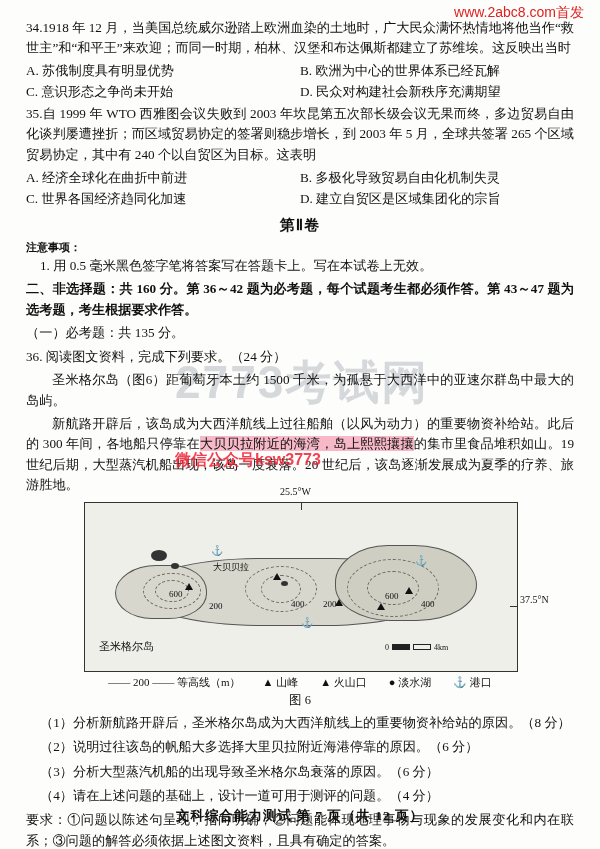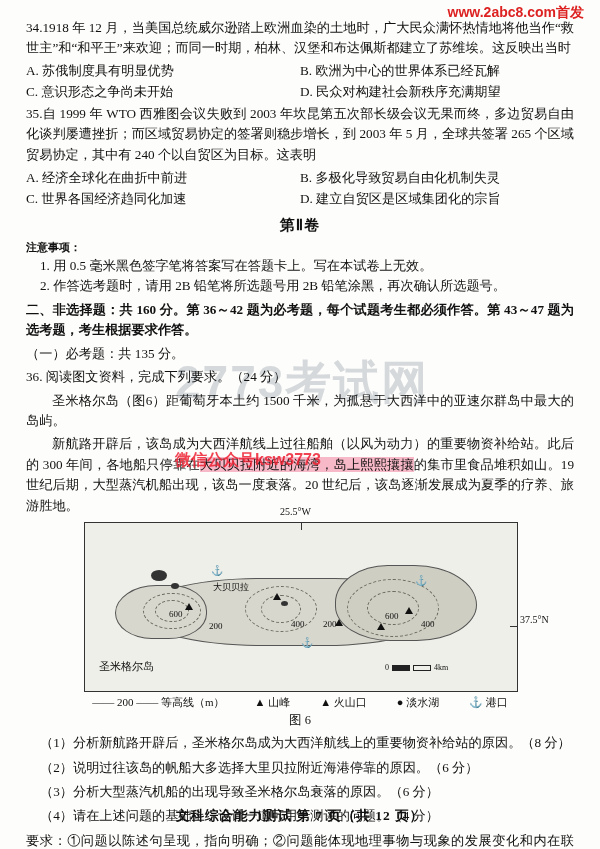--- a/index.html
+++ b/index.html
@@ -13,21 +13,21 @@
   }
   .page{
     position:relative;
     width:600px;height:849px;
     box-sizing:border-box;
     padding:18px 26px 8px 26px;
   }
   .watermark-top{
     position:absolute;top:4px;right:16px;
     font-family:"Liberation Sans",sans-serif;
-    font-size:14px;font-weight:bold;
+    font-size:14px;font-weight:normal;
     color:#d22;
     letter-spacing:0px;
     white-space:nowrap;
   }
   .watermark-center{
     position:absolute;
     left:175px;top:352px;
     font-family:"Liberation Sans",sans-serif;
     font-size:46px;font-weight:bold;
     color:#cfd3d6;
@@ -81,21 +81,21 @@
     width:432px;height:168px;
     border:1px solid #333;
     background:#efefea;
     overflow:hidden;
   }
   .figcap{
     text-align:center;font-size:12.5px;margin-top:2px;
   }
   .legend{
     display:flex;align-items:center;justify-content:center;
-    gap:30px;font-size:11px;margin-top:3px;
+    gap:22px;font-size:11px;margin-top:3px;
     font-family:"Liberation Serif",serif;
   }
   .legend span{white-space:nowrap;}
   .sub{
     font-size:13.2px;line-height:1.62;margin:3px 0 0 0;text-align:justify;
   }
   .req{
     font-size:13.2px;line-height:1.55;margin-top:4px;text-align:justify;
   }
   .footer{
@@ -165,21 +165,20 @@
     </div>
     <div class="opts">
       <div class="o">C. 世界各国经济趋同化加速</div>
       <div class="o">D. 建立自贸区是区域集团化的宗旨</div>
     </div>
 
     <div class="vol2">第Ⅱ卷</div>
 
     <div class="note-title">注意事项：</div>
     <div class="note-line">1. 用 0.5 毫米黑色签字笔将答案写在答题卡上。写在本试卷上无效。</div>
-    <div class="note-line">2. 作答选考题时，请用 2B 铅笔将所选题号用 2B 铅笔涂黑，再次确认所选题号。</div>
 
     <div class="sec bold">二、非选择题：共 160 分。第 36～42 题为必考题，每个试题考生都必须作答。第 43～47 题为选考题，考生根据要求作答。</div>
     <div class="sec">（一）必考题：共 135 分。</div>
     <div class="sec">36. 阅读图文资料，完成下列要求。（24 分）</div>
     <div class="sec" style="text-indent:26px">
       <span>圣米格尔岛（图6）距葡萄牙本土约 1500 千米，为孤悬于大西洋中的亚速尔群岛中最大的岛屿。</span>
     </div>
     <div class="sec" style="text-indent:26px">
       <span>新航路开辟后，该岛成为大西洋航线上过往船舶（以风为动力）的重要物资补给站。此后的 300 年间，各地船只停靠在</span><span class="hl-pink">大贝贝拉附近的海湾，岛上熙熙攘攘</span><span>的集市里食品堆积如山。19 世纪后期，大型蒸汽机船出现，该岛一度衰落。20 世纪后，该岛逐渐发展成为夏季的疗养、旅游胜地。</span>
     </div>

